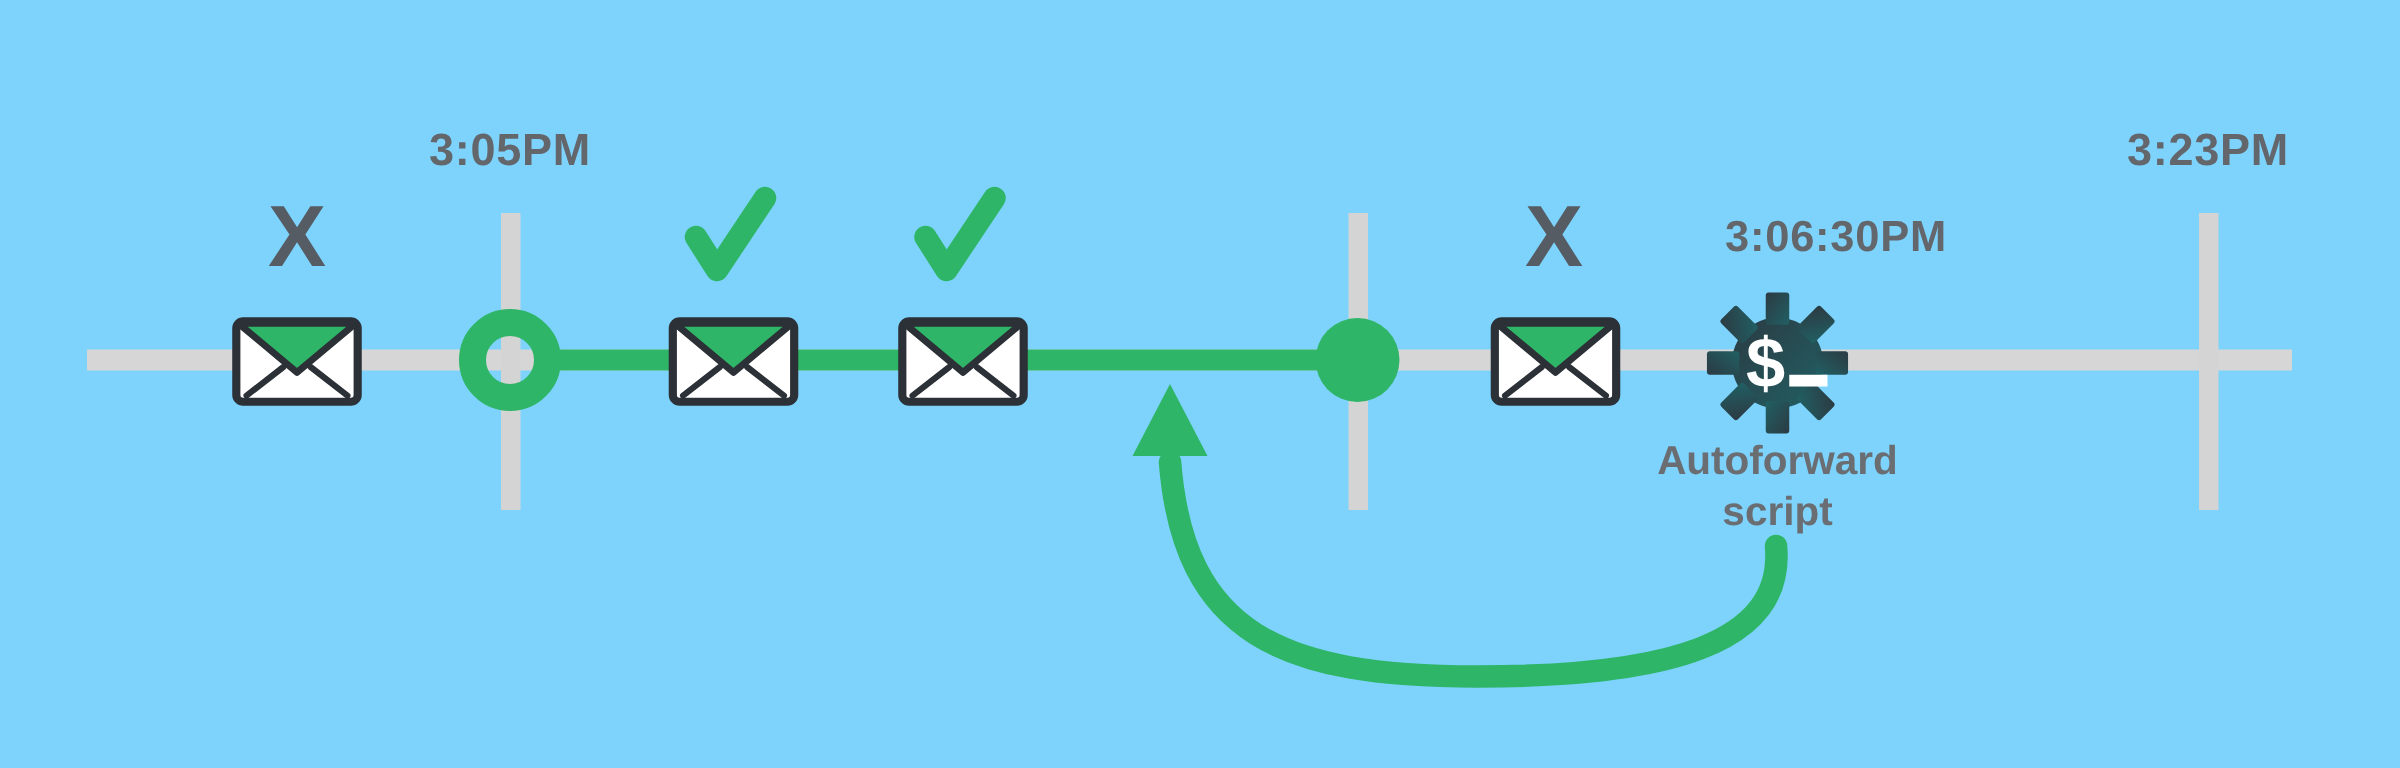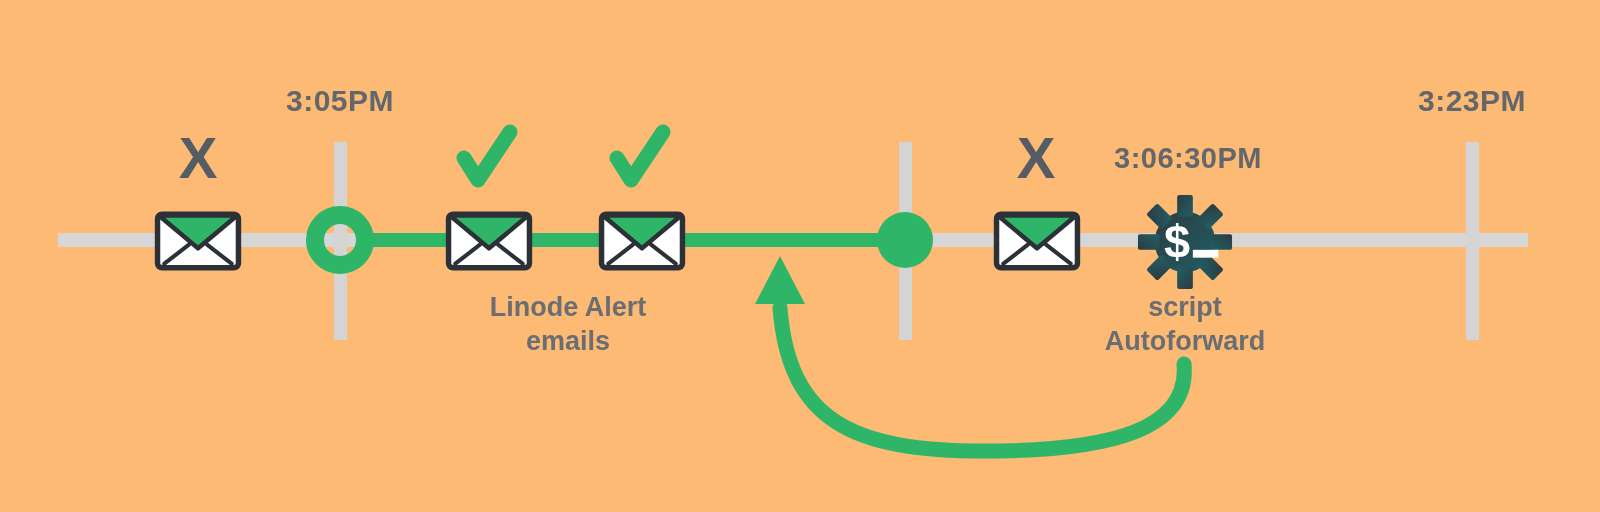--- a/index.html
+++ b/index.html
@@ -8,31 +8,31 @@
     --tick_gray:#d4d4d4;
     --time_text:#63676c;
     --caption_text:#6a6e72;
     --x_text:#565c63;
     --envelope_outline:#2b3137;
     --gear_dark:#2c3a42;
     --gear_teal:#206064;
   }
   html,body{margin:0;padding:0;background:#ffffff;}
   .canvas{
-    position:relative;width:1600px;height:512px;background:#fdba74;
+    position:relative;width:1600px;height:512px;background:#7dd3fc;
     overflow:hidden;font-family:"Liberation Sans",sans-serif;
   }
   .abs{position:absolute;}
   .baseline{background:var(--line_gray);}
   .tick{background:var(--tick_gray);}
   .green-seg{background:var(--green);}
   .ring{width:68px;height:68px;border:18px solid var(--green);border-radius:50%;box-sizing:border-box;}
   .dot{width:56px;height:56px;background:var(--green);border-radius:50%;}
   .time-label{width:200px;text-align:center;font-size:30px;font-weight:bold;color:var(--time_text);letter-spacing:0.5px;}
-  .sub-time-label{width:220px;text-align:center;font-size:29px;font-weight:bold;color:var(--time_text);letter-spacing:0.5px;}
+  .sub-time-label{width:220px;text-align:right;font-size:29px;font-weight:bold;color:var(--time_text);letter-spacing:0.5px;}
   .x-mark{width:120px;text-align:center;font-size:58px;line-height:56px;font-weight:bold;color:var(--x_text);}
   .caption{width:220px;text-align:center;font-size:27px;line-height:34px;font-weight:bold;color:var(--caption_text);}
   svg{display:block;}
 </style>
 </head>
 <body>
 
 <div class="canvas">
 
   <div class="abs baseline" style="left:58px;top:233px;width:1470px;height:14px;"></div>
@@ -75,24 +75,20 @@
     <rect x="3.5" y="3.5" width="89" height="59" rx="5" fill="#ffffff" stroke="var(--envelope_outline)" stroke-width="6"></rect>
     <path d="M 5 5 H 91 L 48 41 Z" fill="var(--green)" stroke="var(--envelope_outline)" stroke-width="5" stroke-linejoin="round"></path>
     <path d="M 11 58 L 38 37 M 85 58 L 58 37" fill="none" stroke="var(--envelope_outline)" stroke-width="4.5" stroke-linecap="round"></path>
   </svg>
   <svg class="abs" style="left:993px;top:211px;" width="88" height="60" viewBox="0 0 96 66">
     <rect x="3.5" y="3.5" width="89" height="59" rx="5" fill="#ffffff" stroke="var(--envelope_outline)" stroke-width="6"></rect>
     <path d="M 5 5 H 91 L 48 41 Z" fill="var(--green)" stroke="var(--envelope_outline)" stroke-width="5" stroke-linejoin="round"></path>
     <path d="M 11 58 L 38 37 M 85 58 L 58 37" fill="none" stroke="var(--envelope_outline)" stroke-width="4.5" stroke-linecap="round"></path>
   </svg>
 
-  <div class="abs caption" style="left:458px;top:290px;">
-    <div>Linode Alert</div>
-    <div>emails</div>
-  </div>
 
   <svg class="abs" style="left:1136px;top:193px;" width="98" height="98" viewBox="0 0 100 100">
     <defs>
       <linearGradient id="gearGrad" x1="0" y1="0" x2="1" y2="1">
         <stop offset="0" style="stop-color:var(--gear_dark)"></stop>
         <stop offset="1" style="stop-color:var(--gear_teal)"></stop>
       </linearGradient>
     </defs>
     <g fill="url(#gearGrad)">
       <circle cx="50" cy="50" r="31"></circle>
@@ -105,22 +101,22 @@
         <rect x="42" y="2" width="16" height="22" rx="2" transform="rotate(225 50 50)"></rect>
         <rect x="42" y="2" width="16" height="22" rx="2" transform="rotate(270 50 50)"></rect>
         <rect x="42" y="2" width="16" height="22" rx="2" transform="rotate(315 50 50)"></rect>
       </g>
     </g>
     <text x="42" y="66" text-anchor="middle" fill="#ffffff" style="font-family:'Liberation Sans',sans-serif;font-weight:bold;font-size:48px;">$</text>
     <rect x="58" y="58" width="26" height="8" fill="#ffffff"></rect>
   </svg>
 
   <div class="abs caption" style="left:1075px;top:290px;">
+    <div>Autoforward</div>
     <div>script</div>
-    <div>Autoforward</div>
   </div>
 
   <svg class="abs" style="left:700px;top:248px;" width="560" height="225" viewBox="700 248 560 225">
     <path d="M 1184 364 C 1190 430, 1110 451, 985 451 C 855 451, 789 423, 780 308" fill="none" stroke="var(--green)" stroke-width="15" stroke-linecap="round"></path>
     <polygon points="780,256 755,304 805,304" fill="var(--green)"></polygon>
   </svg>
 
 </div>
 
 </body></html>

